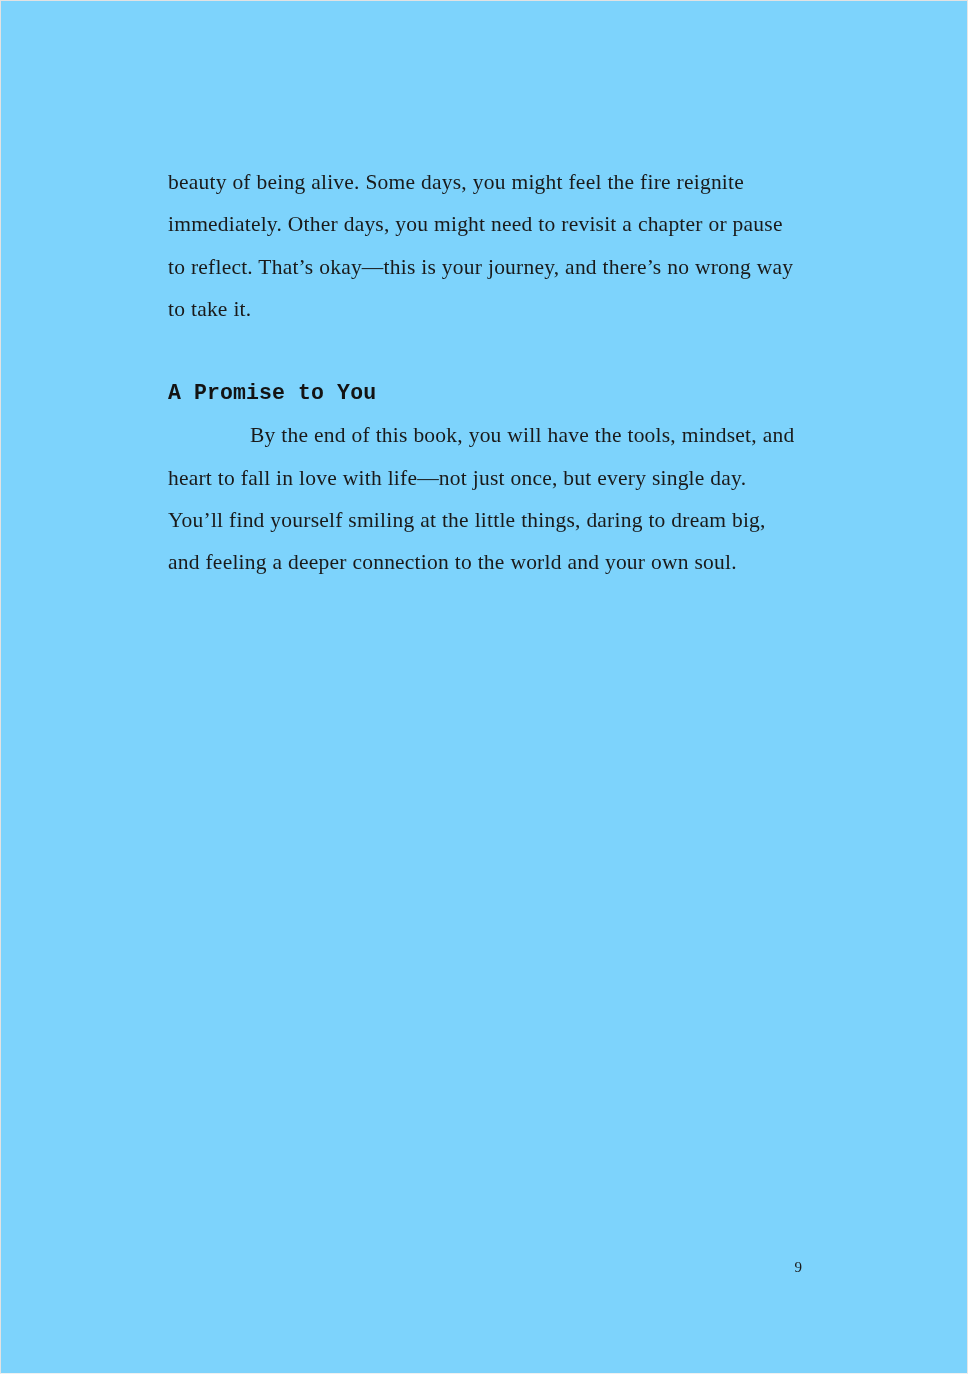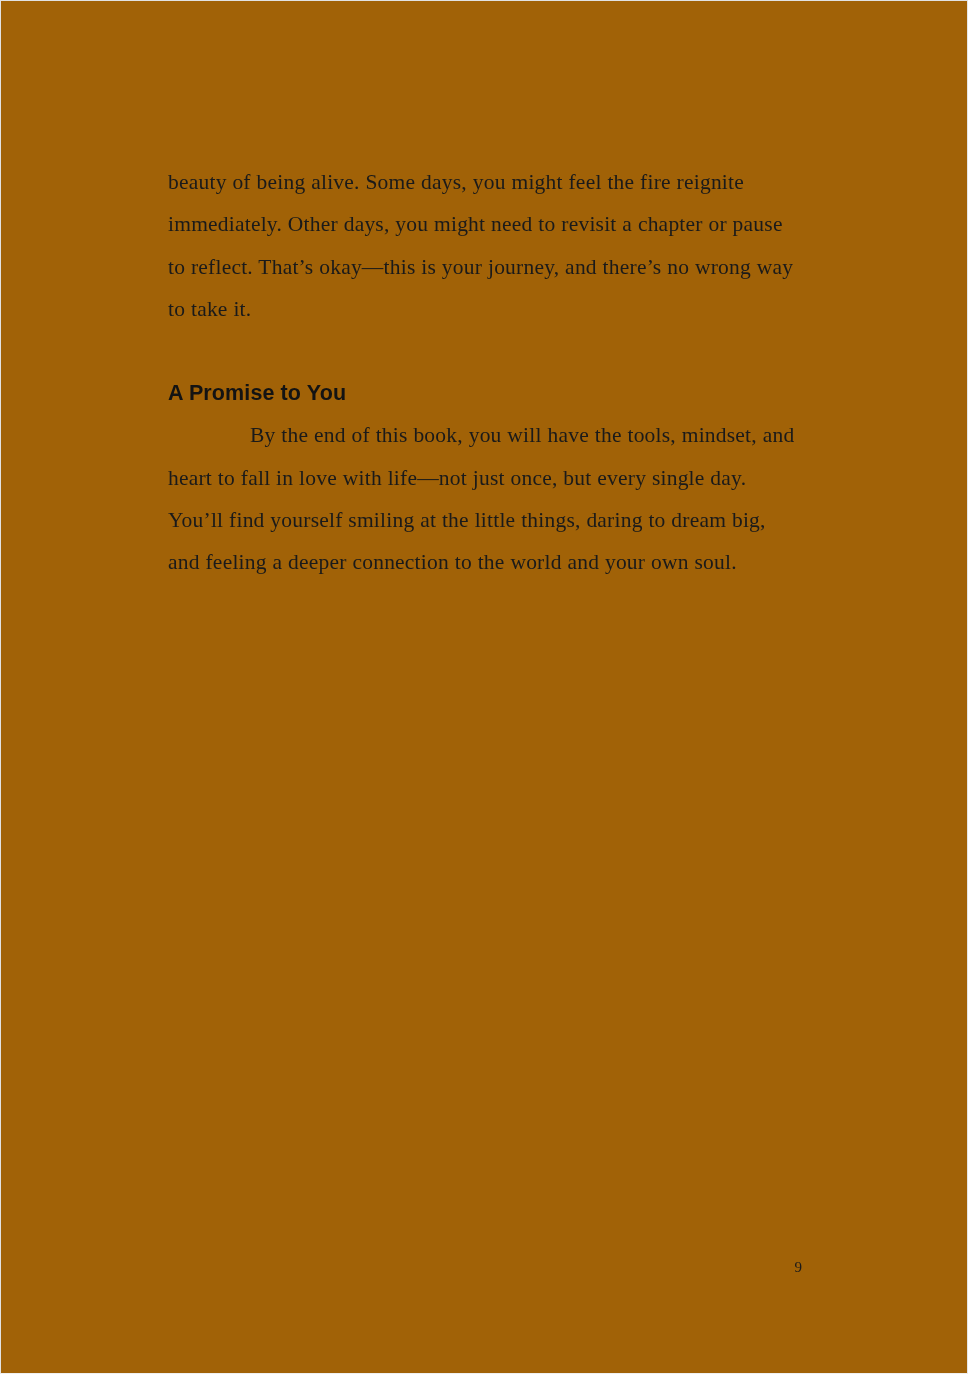--- a/index.html
+++ b/index.html
@@ -7,21 +7,21 @@
     margin: 0;
     padding: 0;
     background: #ffffff;
   }
 
   .page {
     position: relative;
     width: 968px;
     height: 1374px;
     margin: 0 auto;
-    background: #a16207;
+    background: #7dd3fc;
     box-sizing: border-box;
     border-top: 1px solid #e2e2e2;
     border-left: 1px solid #e2e2e2;
     border-right: 1px solid #e6e6e6;
     border-bottom: 1px solid #f0f0f0;
     overflow: hidden;
   }
 
   .text-column {
     position: absolute;
@@ -40,21 +40,21 @@
     letter-spacing: 0.01em;
     word-spacing: 0.01em;
     -webkit-font-smoothing: antialiased;
   }
 
   .body-paragraph.indented {
     text-indent: 82px;
   }
 
   .section-heading {
-    font-family: Liberation Sans, sans-serif;
+    font-family: Liberation Mono, monospace;
     font-size: 21.5px;
     line-height: 42.3px;
     font-weight: bold;
     color: #131313;
     margin: 0;
     letter-spacing: 0.005em;
   }
 
   .gap-before-heading {
     height: 42px;

